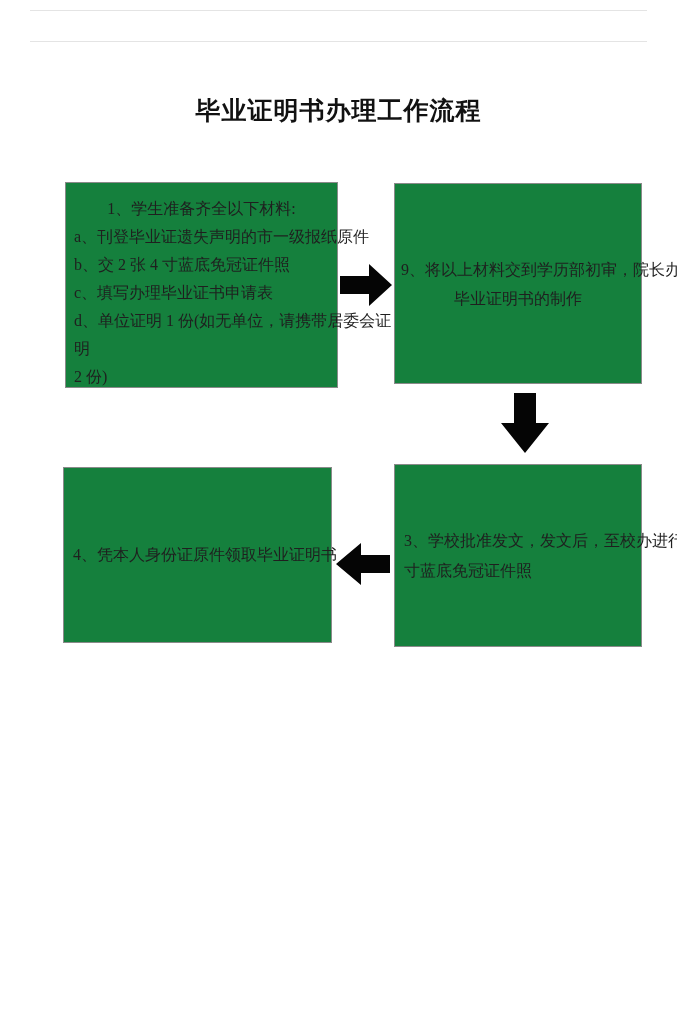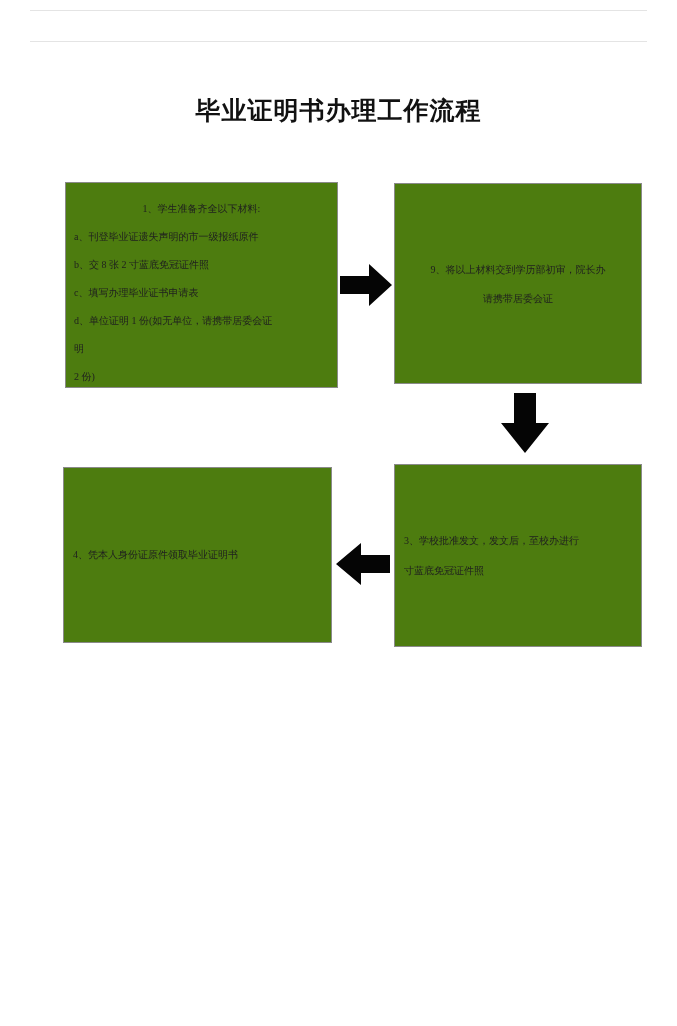--- a/index.html
+++ b/index.html
@@ -36,23 +36,23 @@
     font-weight: bold;
     font-size: 25px;
     letter-spacing: 1px;
     color: #111111;
     margin: 0;
   }
 
   .flow-box {
     position: absolute;
     border: 1px solid #8a8a8a;
-    background: #4d7c0f;
+    background: #15803d;
     box-sizing: border-box;
-    font-size: 10px;
+    font-size: 16px;
     line-height: 28px;
   }
   .box1 {
     left: 65px; top: 182px;
     width: 273px; height: 206px;
     padding: 12px 8px 0 8px;
   }
   .box2 {
     left: 394px; top: 183px;
     width: 248px; height: 201px;
@@ -99,30 +99,30 @@
 <div class="page">
 
   <div class="top-rule first"></div>
   <div class="top-rule second"></div>
 
   <h1 class="title">毕业证明书办理工作流程</h1>
 
   <div class="flow-box box1">
     <div class="bline center">1、学生准备齐全以下材料:</div>
     <div class="bline">a、刊登毕业证遗失声明的市一级报纸原件</div>
-    <div class="bline">b、交 8 张 2 寸蓝底免冠证件照</div>
+    <div class="bline">b、交 2 张 4 寸蓝底免冠证件照</div>
     <div class="bline">c、填写办理毕业证书申请表</div>
     <div class="bline">d、单位证明 1 份(如无单位，请携带居委会证</div>
     <div class="bline">明</div>
     <div class="bline">2 份)</div>
   </div>
 
   <div class="flow-box box2">
     <div class="bline center">9、将以上材料交到学历部初审，院长办</div>
-    <div class="bline center">请携带居委会证</div>
+    <div class="bline center">毕业证明书的制作</div>
   </div>
 
   <div class="flow-box box3">
     <div class="bline">3、学校批准发文，发文后，至校办进行</div>
     <div class="bline">寸蓝底免冠证件照</div>
   </div>
 
   <div class="flow-box box4">
     <div class="bline">4、凭本人身份证原件领取毕业证明书</div>
   </div>

